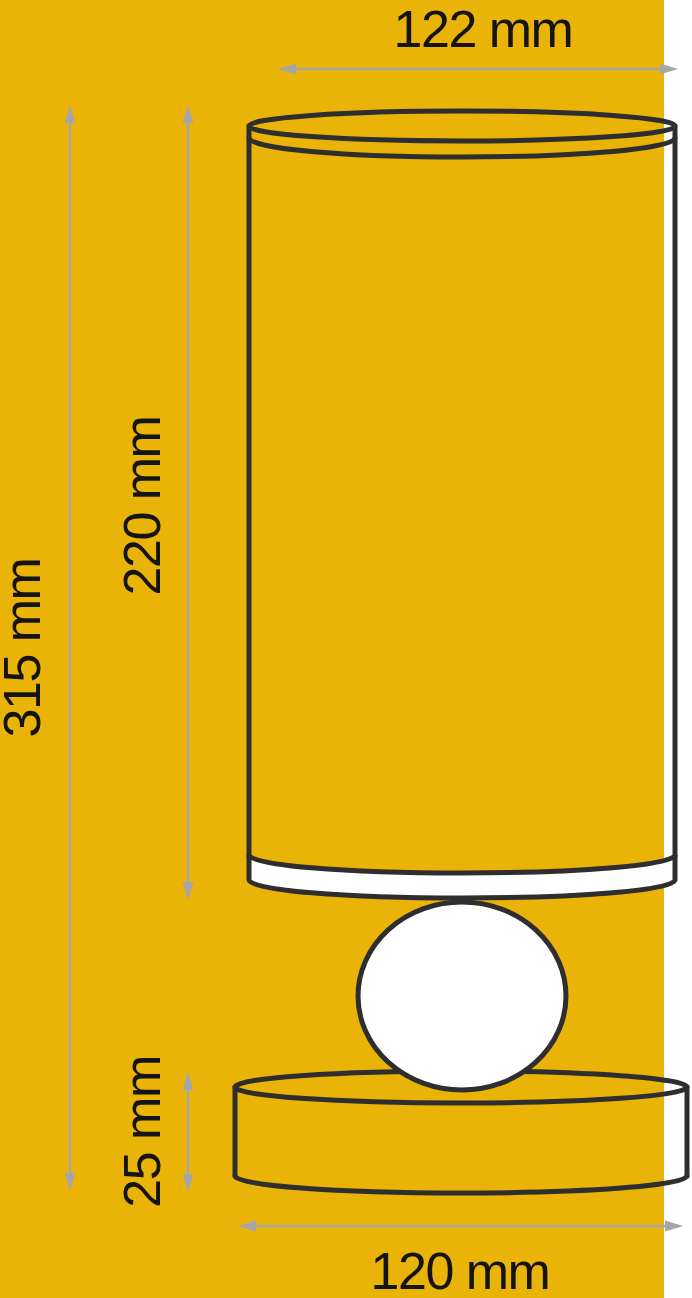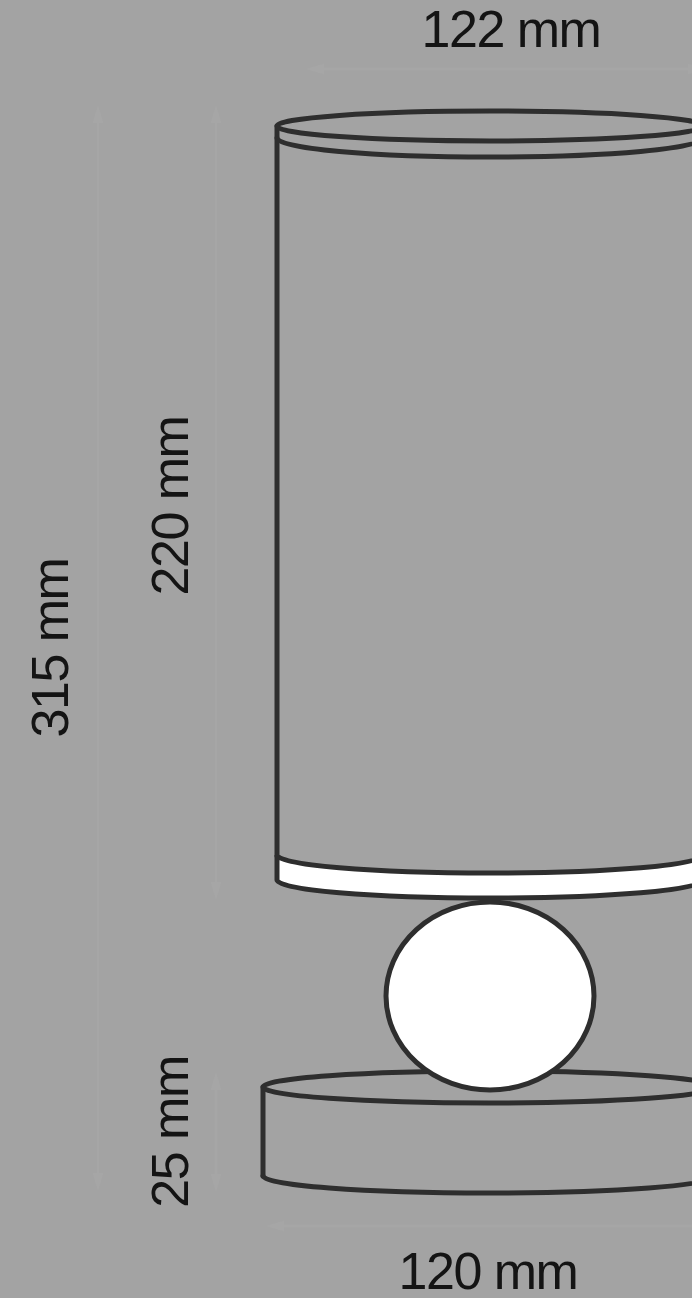--- a/index.html
+++ b/index.html
@@ -8,22 +8,21 @@
     background: #ffffff;
     width: 692px;
     height: 1298px;
     overflow: hidden;
     font-family: "Liberation Sans", sans-serif;
   }
   .canvas {
     position: relative;
     width: 664px;
     height: 1298px;
-    background: #a3a3a3;
-    padding-left: 28px;
+    background: #eab308;
   }
   svg { display: block; }
   
   .draw {
     fill: none;
     stroke: #2e2e2e;
     stroke-width: 5;
     stroke-linecap: round;
   }
   .fill-white { fill: #ffffff; }

